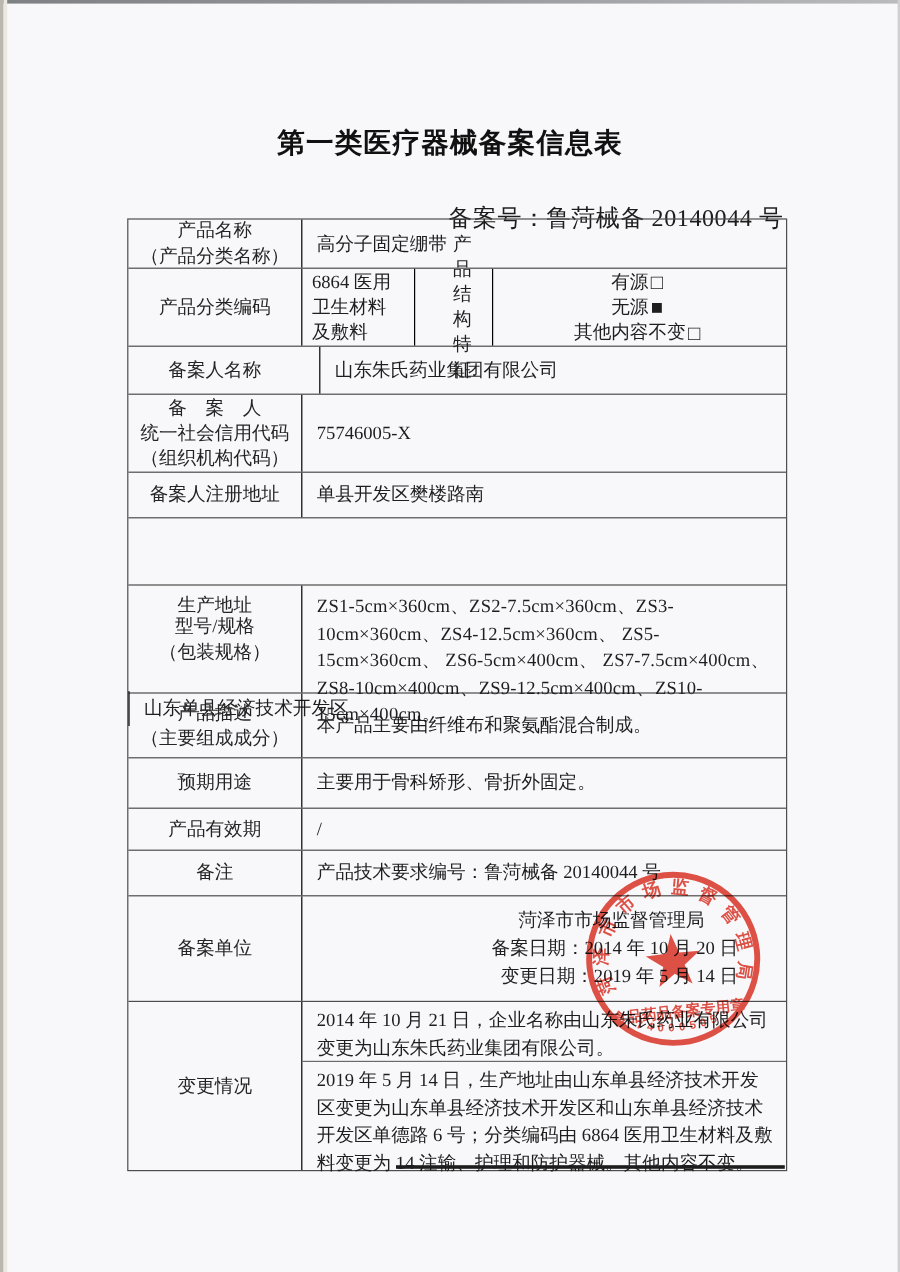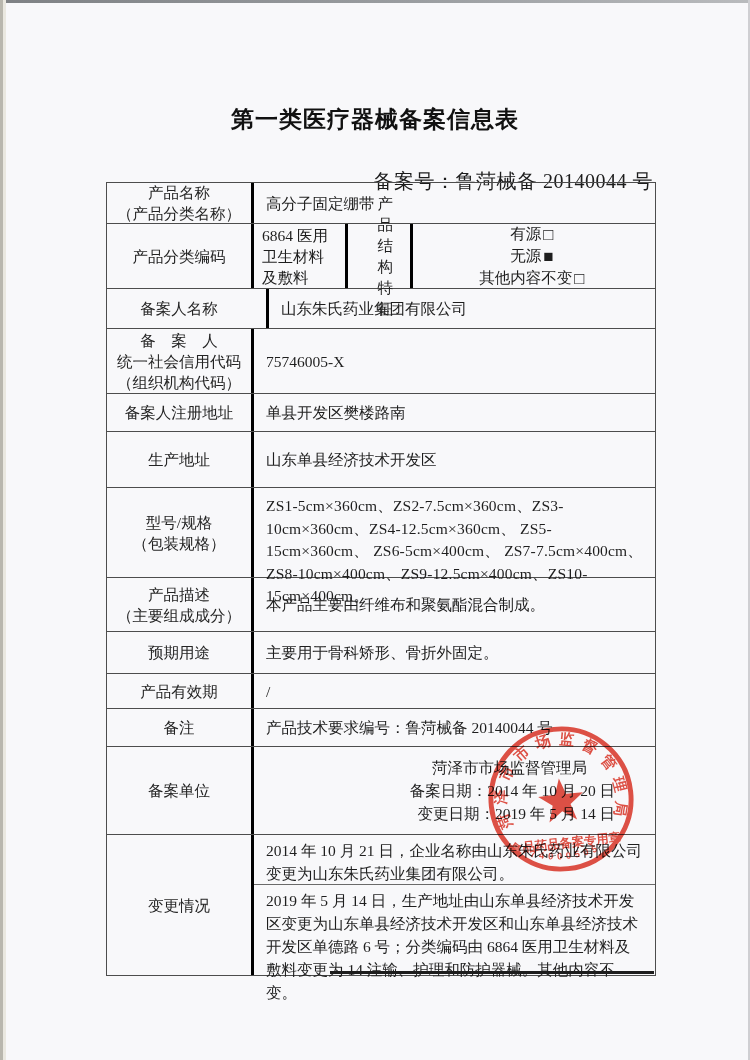--- a/index.html
+++ b/index.html
@@ -24,21 +24,21 @@
   .record-no{
     position:absolute;right:97px;top:168px;font-size:20px;color:#1c1c1c;letter-spacing:0.5px;
   }
 
   .doc-table{
     position:absolute;left:106px;top:182px;width:550px;
     border:1px solid #4d4d4d;box-sizing:border-box;background:transparent;
   }
   .row{display:flex;box-sizing:border-box;border-top:1px solid #4d4d4d;}
   .row:first-child{border-top:none;}
-  .cell{box-sizing:border-box;border-left:3px solid #000000;display:flex;
+  .cell{box-sizing:border-box;border-left:1px solid #000000;display:flex;
     flex-direction:column;justify-content:center;font-size:15.5px;line-height:21px;}
   .cell:first-child{border-left:none;}
   .lab{width:144px;flex:0 0 144px;text-align:center;align-items:center;color:#242424;}
   .val{flex:1;padding:4px 10px 4px 12px;justify-content:center;}
   .val.topalign{justify-content:flex-start;padding-top:7px;}
   .w94{width:94px;flex:0 0 94px;padding:4px 8px;justify-content:center;}
   .w65{width:65px;flex:0 0 65px;padding:4px 17px;justify-content:center;text-align:right;}
   .opts{flex:1;flex-direction:column;align-items:center;padding-left:12px;}
   .opt{margin-right:16px;white-space:nowrap;}
   .boxglyph{font-size:17px;vertical-align:-1px;margin-left:2px;}
@@ -101,21 +101,21 @@
       <div>（组织机构代码）</div>
     </div>
     <div class="cell val">75746005-X</div>
   </div>
 
   <div class="row" style="height:38px;">
     <div class="cell lab">备案人注册地址</div>
     <div class="cell val">单县开发区樊楼路南</div>
   </div>
 
-  <div class="row" style="height:56px;">
+  <div class="row" style="height:56px;flex-direction:column;">
     <div class="cell lab">生产地址</div>
     <div class="cell val">山东单县经济技术开发区</div>
   </div>
 
   <div class="row" style="height:90px;">
     <div class="cell lab">
       <div>型号/规格</div>
       <div>（包装规格）</div>
     </div>
     <div class="cell val topalign spec-val">ZS1-5cm×360cm、ZS2-7.5cm×360cm、ZS3-10cm×360cm、ZS4-12.5cm×360cm、 ZS5-15cm×360cm、 ZS6-5cm×400cm、 ZS7-7.5cm×400cm、 ZS8-10cm×400cm、ZS9-12.5cm×400cm、ZS10-15cm×400cm。</div>

